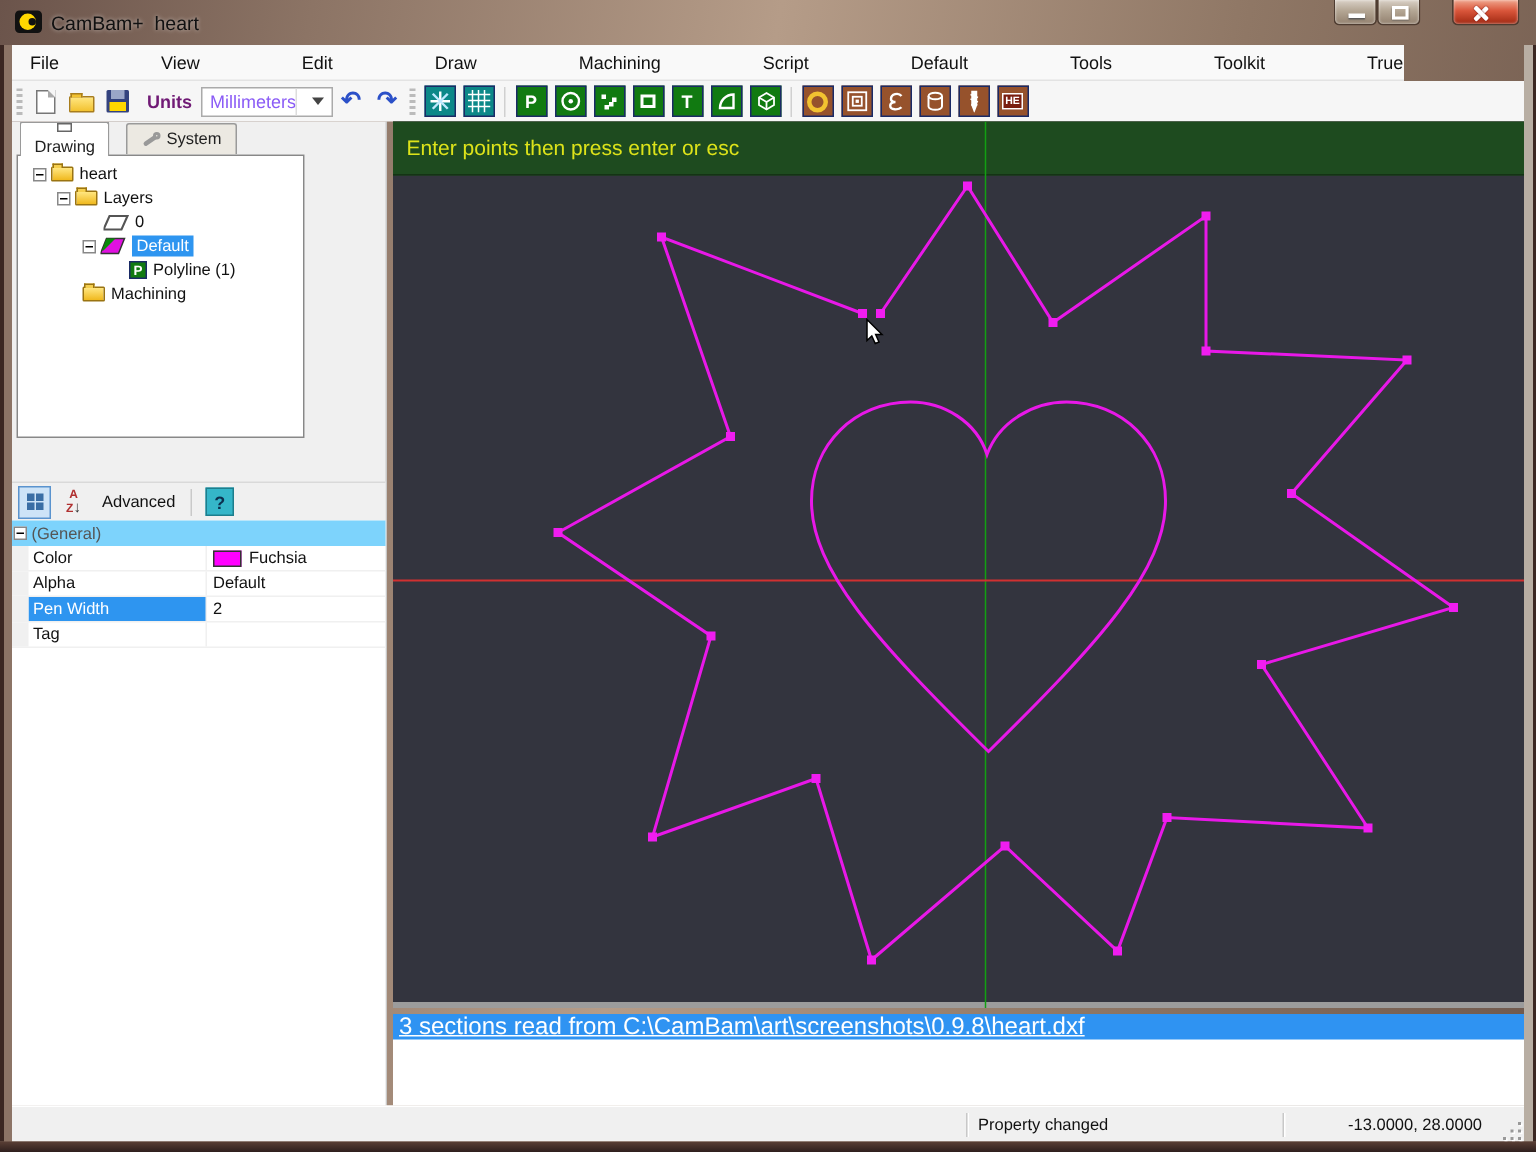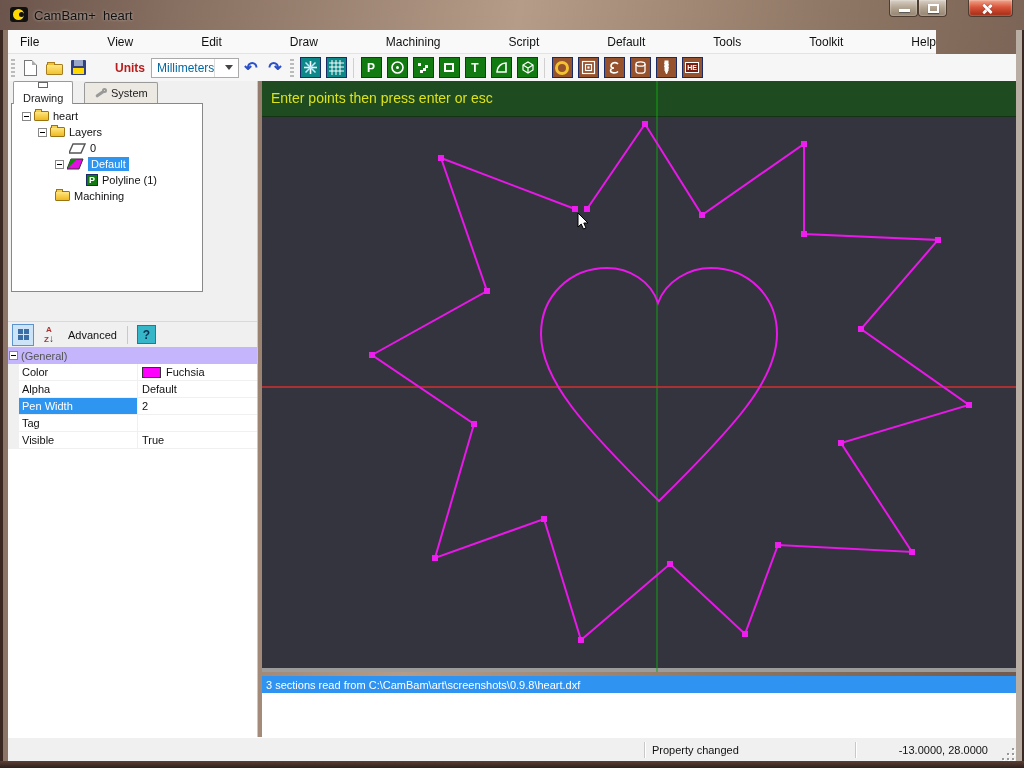--- a/index.html
+++ b/index.html
@@ -29,22 +29,22 @@
   .grip{width:4px;height:18px;margin:0 3px;background:repeating-linear-gradient(#bbb 0 2px,#f6f6f6 2px 4px);}
   .tsep{width:1px;height:20px;background:#d0d0d0;margin:0 4px;}
   .tbtn{width:24px;height:23px;display:flex;align-items:center;justify-content:center;position:relative;}
   .ic-new{width:13px;height:16px;background:#fff;border:1px solid #777;position:relative;}
   .ic-new i{position:absolute;right:-1px;top:-1px;border-style:solid;border-width:0 5px 5px 0;border-color:#f6f6f6 #f6f6f6 #aaa #aaa;}
   .ic-open{width:17px;height:11px;background:linear-gradient(#ffe680,#f2c230);border:1px solid #a87d1c;border-radius:1px;position:relative;margin-top:4px;}
   .ic-open i{position:absolute;left:0;top:-3px;width:8px;height:3px;background:#f2c230;border:1px solid #a87d1c;border-bottom:none;}
   .ic-save{width:15px;height:15px;background:#33427e;position:relative;border-radius:1px;}
   .ic-save i{position:absolute;left:3px;top:0;width:9px;height:6px;background:#9aa6c8;}
   .ic-save b{position:absolute;left:2px;top:8px;width:11px;height:6px;background:#ffd800;}
-  #units-label{font-weight:bold;font-size:12px;margin:0 6px 0 25px;color:#b91c1c;}
-  #units-combo{width:88px;height:20px;background:#fff;border:1px solid #aaa;display:flex;align-items:center;font-size:12px;color:#0369a1;}
+  #units-label{font-weight:bold;font-size:12px;margin:0 6px 0 8px;color:#701a75;}
+  #units-combo{width:88px;height:20px;background:#fff;border:1px solid #aaa;display:flex;align-items:center;font-size:12px;color:#8b5cf6;}
   #units-combo span{flex:1;padding-left:5px;}
   #units-combo .dd{width:15px;height:100%;display:flex;align-items:center;justify-content:center;border-left:1px solid #ddd;}
   #units-combo .dd i{border:4px solid transparent;border-top:5px solid #444;margin-top:4px;}
   .arrowbtn{font-size:16px;font-weight:bold;color:#2b50c8;line-height:1;}
   .ticon{width:21px;height:21px;margin:0 2.5px;border:1px solid #1a2a66;display:flex;align-items:center;justify-content:center;position:relative;}
   .teal{background:#0c8888;} .green{background:#117a11;} .brown{background:#96522c;}
   .ticon b{color:#fff;font-size:12px;font-weight:bold;line-height:1;}
   .wrect{width:10px;height:9px;border:2px solid #fff;}
   .dots4{width:10px;height:10px;position:relative;}
   .dots4 i{position:absolute;width:3px;height:3px;background:#fff;}
@@ -77,34 +77,34 @@
   .gridglyph i{background:#3a6ea5;width:5px;height:5px;}
   .azglyph{font-size:8px;font-weight:bold;color:#b03030;line-height:.95;text-align:center;}
   .azglyph span{color:#333;font-size:10px;}
   #adv-label{font-size:11px;color:#111;margin:0 10px 0 8px;}
   .psep{width:1px;height:18px;background:#c9c9c9;}
   .helpico{width:19px;height:19px;background:#35b6c9;border:1px solid #1d7e8d;color:#0c2f4e;font-weight:bold;font-size:12px;
            display:flex;align-items:center;justify-content:center;margin-left:9px;}
   #propgrid{position:absolute;left:0;top:266px;width:249px;bottom:0;background:#fff;font-size:11px;color:#111;}
   .prow{height:17px;display:flex;border-bottom:1px solid #f0f0f0;}
   .pmargin{width:11px;background:#f0f0f0;flex:none;position:relative;}
-  .pcat{background:#c4b5fd;color:#555;display:flex;align-items:center;height:17px;}
+  .pcat{background:#7dd3fc;color:#555;display:flex;align-items:center;height:17px;}
   .pcat .expbox{margin:0 3px 0 1px;}
   .pname{width:119px;flex:none;display:flex;align-items:center;padding-left:3px;border-right:1px solid #f0f0f0;}
   .pname.hl{background:#2e95f0;color:#fff;}
   .pval{flex:1;display:flex;align-items:center;padding-left:4px;}
   .swatch{width:19px;height:11px;background:#ff00ff;border:1px solid #333;margin-right:5px;flex:none;}
   
   #canvaswrap{position:absolute;left:262px;top:81px;width:754px;height:591px;background:#33343e;border-bottom:4px solid #9c9c9c;}
   #msgbar{position:absolute;left:0;top:0;width:839px;height:36px;background:#1e4b1f;border-bottom:1px solid #143314;}
   #msgtext{position:absolute;left:9px;top:9px;font-size:14px;color:#dde31a;}
   #cansvg{position:absolute;left:0;top:0;}
   
   #logarea{position:absolute;left:262px;top:676px;width:754px;height:61px;background:#fff;overflow:hidden;}
-  #logsel{height:17px;background:#2f93f2;color:#fff;font-size:11px;display:flex;align-items:center;padding-left:4px;white-space:pre;}
+  #logsel{height:17px;background:#2f93f2;color:#fff;font-size:16px;display:flex;align-items:center;padding-left:4px;white-space:pre;text-decoration:underline;}
   
   #statusbar{position:absolute;left:8px;top:737px;width:1008px;height:24px;background:#f0f0f0;border-top:1px solid #fff;
              display:flex;align-items:center;font-size:11px;color:#111;}
   .ssep{width:1px;height:16px;background:#c8c8c8;box-shadow:1px 0 0 #fff;}
   #st-main{flex:1;} #st-prop{width:210px;padding-left:7px;} #st-coords{width:146px;text-align:right;padding-right:14px;}
   #grip{width:13px;height:13px;align-self:flex-end;position:relative;margin-right:1px;}
   #grip i{position:absolute;width:2px;height:2px;background:#999;box-shadow:1px 1px 0 #fff;}
   
   #bleft{position:absolute;left:0;top:30px;width:8px;height:731px;background:linear-gradient(to right,#3b2722 0 3px,#8c7466 3px);}
   #bright{position:absolute;right:0;top:30px;width:8px;height:731px;background:linear-gradient(to left,#3b2722 0 2px,#b8aea3 2px);}
@@ -136,21 +136,21 @@
   <div id="menubar">
     <span class="menuitem">File</span>
     <span class="menuitem">View</span>
     <span class="menuitem">Edit</span>
     <span class="menuitem">Draw</span>
     <span class="menuitem">Machining</span>
     <span class="menuitem">Script</span>
     <span class="menuitem">Default</span>
     <span class="menuitem">Tools</span>
     <span class="menuitem">Toolkit</span>
-    <span class="menuitem">Help</span>
+    <span class="menuitem">True</span>
   </div>
 
   <div id="toolbar">
     <span class="grip"></span>
     <span class="tbtn">
         <span class="ic-new">
           <i></i>
         </span>
       </span>
     <span class="tbtn">
@@ -379,25 +379,20 @@
       </div>
       <div class="prow">
         <span class="pmargin"></span>
         <span class="pname hl">Pen Width</span>
         <span class="pval">2</span>
       </div>
       <div class="prow">
         <span class="pmargin"></span>
         <span class="pname">Tag</span>
         <span class="pval"></span>
-      </div>
-      <div class="prow">
-        <span class="pmargin"></span>
-        <span class="pname">Visible</span>
-        <span class="pval">True</span>
       </div>
     </div>
   </div>
 
   <div id="canvaswrap">
     <div id="msgbar">
       <span id="msgtext">Enter points then press enter or esc</span>
     </div>
     <svg id="cansvg" width="754" height="591">
         <line x1="395" y1="0" x2="395" y2="591" stroke="#12a012" stroke-width="1"></line>

